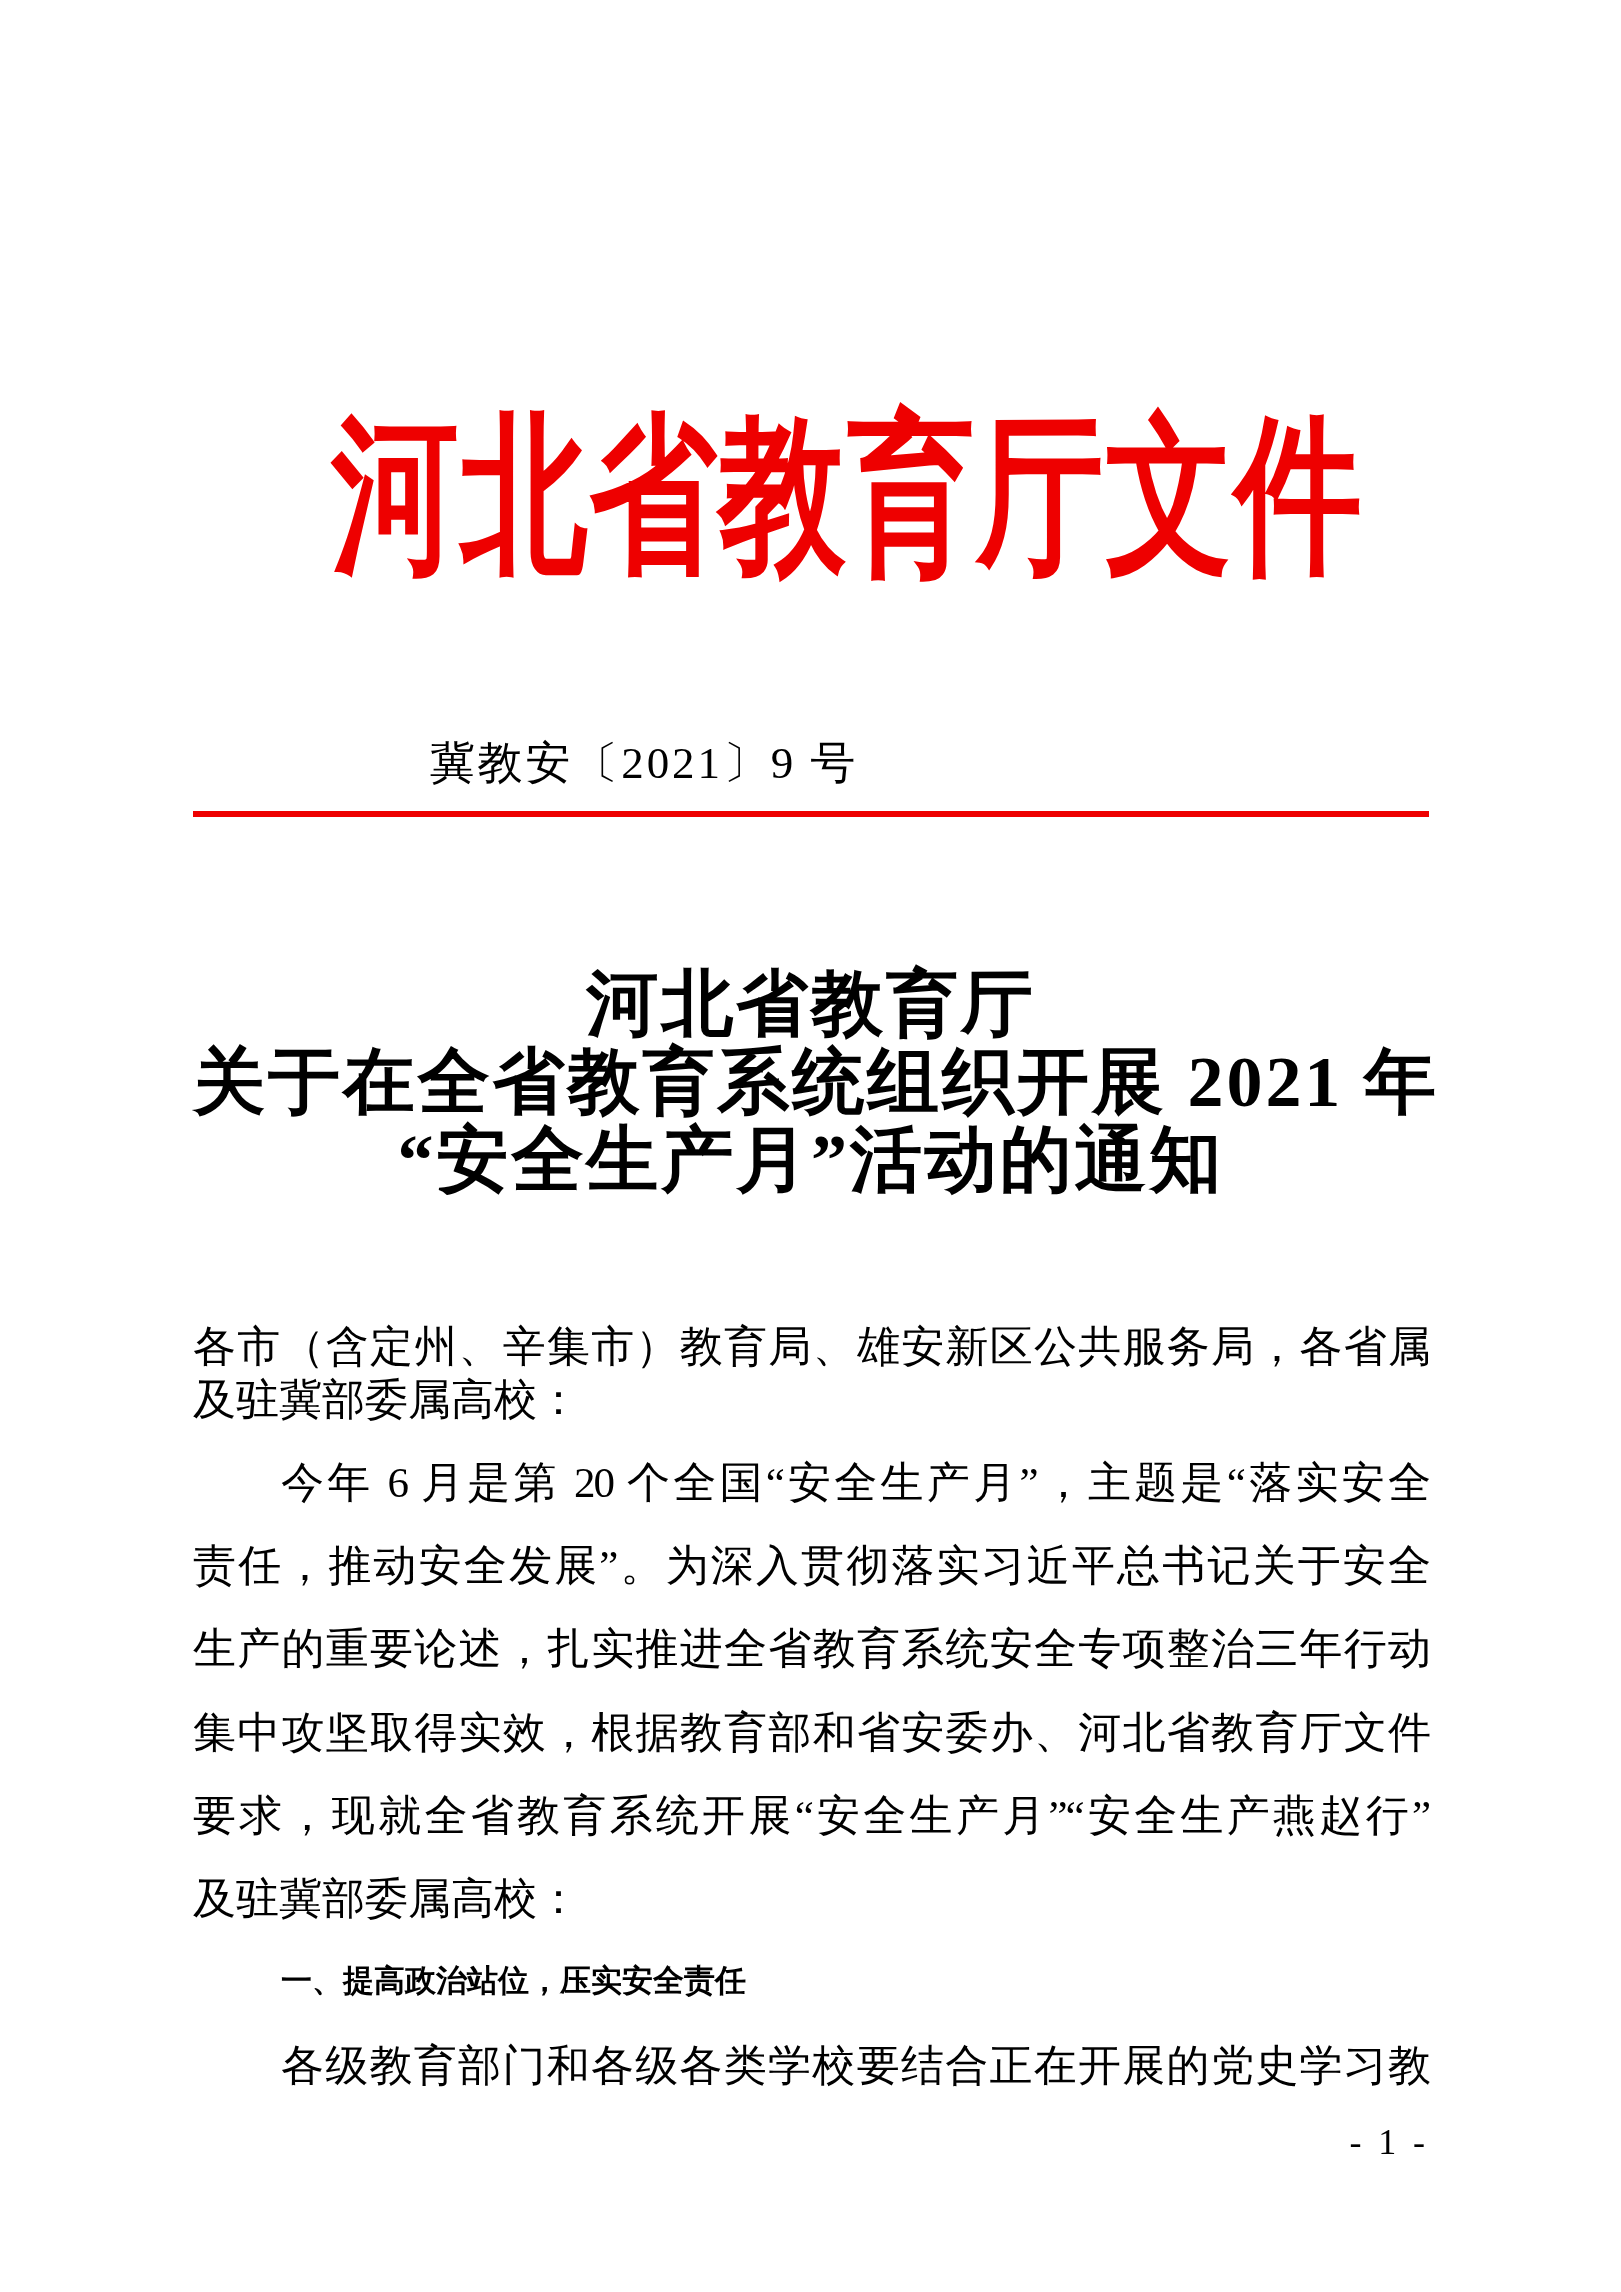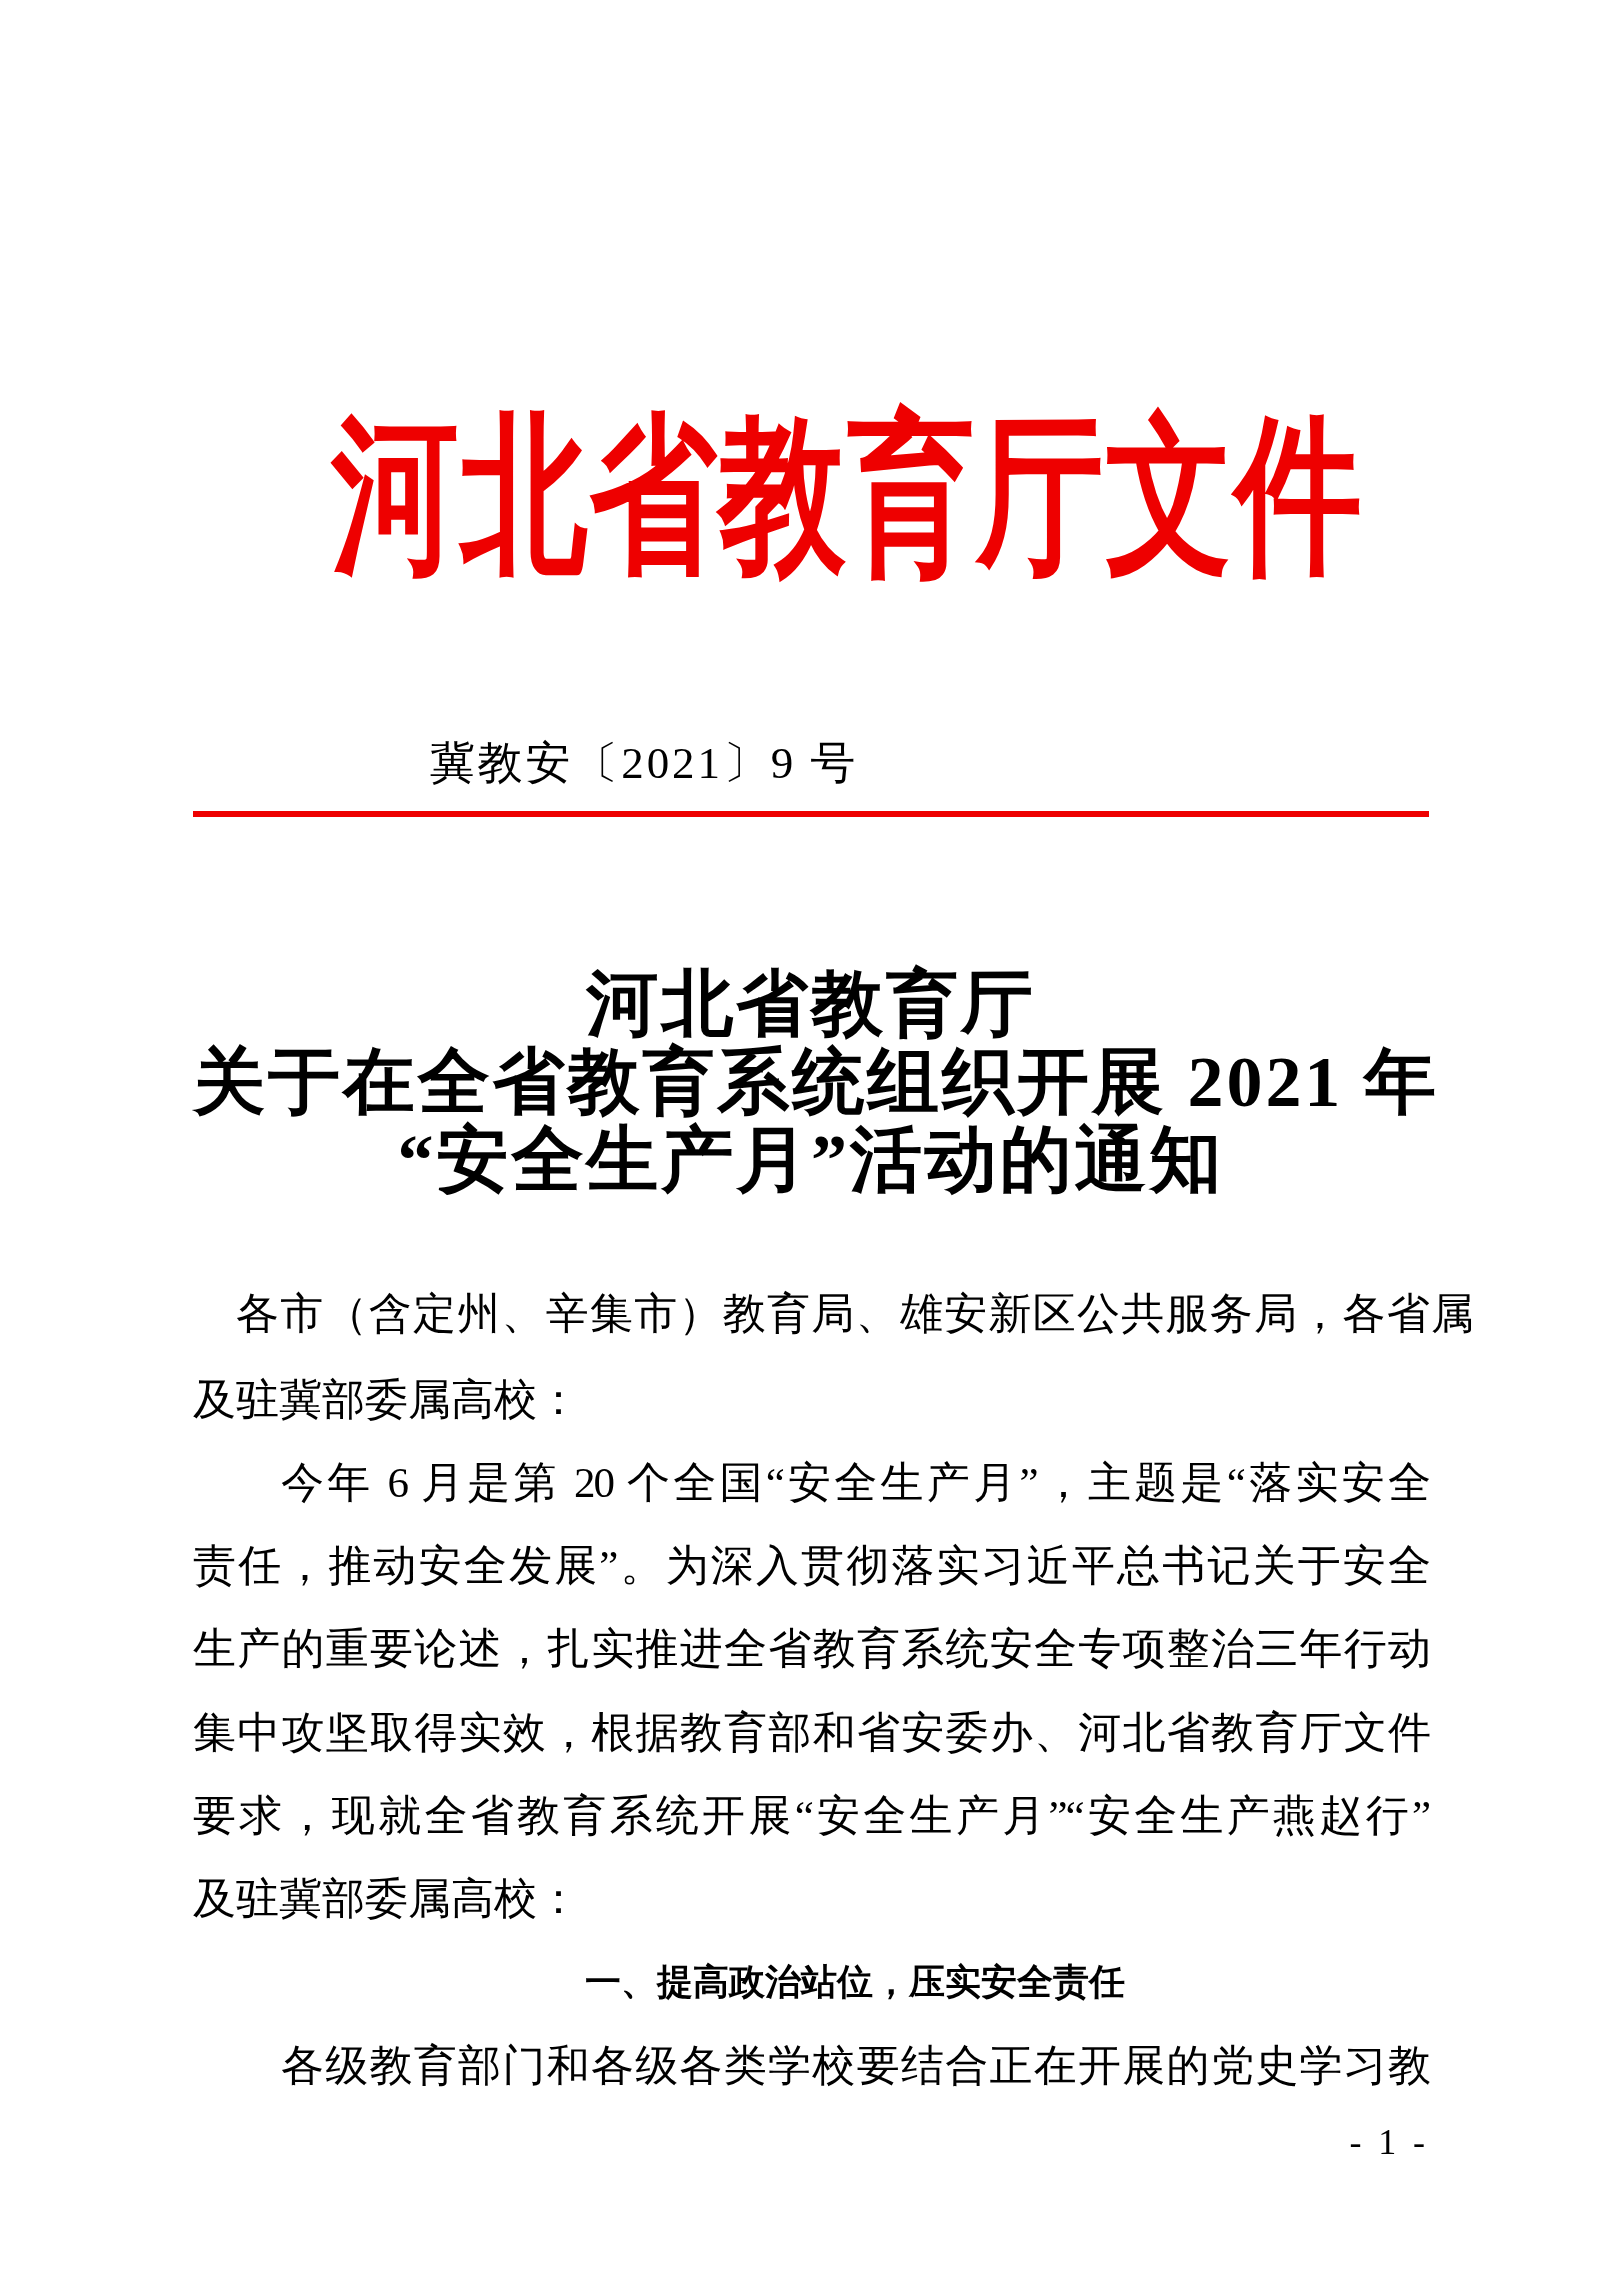--- a/index.html
+++ b/index.html
@@ -82,28 +82,27 @@
     font-size: 43px;
     font-family: "Liberation Serif", serif;
   }
   .justify {
     text-align: justify;
     text-align-last: justify;
     letter-spacing: -2px;
   }
   .indent { text-indent: 88px; }
   .heading {
-    font-family: Liberation Serif, serif;
+    font-family: Liberation Mono, monospace;
     font-weight: bold;
-    font-size: 36px;
+    font-size: 31px;
     letter-spacing: 0;
     text-indent: 88px;
-    text-align: center;
   }
-  .bl0 { top: 1272px; margin-left: 43px; }
+  .bl0 { top: 1305px; }
   .bl1 { top: 1358px; }
   .bl2 { top: 1441px; }
   .bl3 { top: 1524px; }
   .bl4 { top: 1607px; }
   .bl5 { top: 1691px; }
   .bl6 { top: 1774px; }
   .bl7 { top: 1857px; }
   .bl8 { top: 1941px; }
   .bl9 { top: 2024px; }
   

